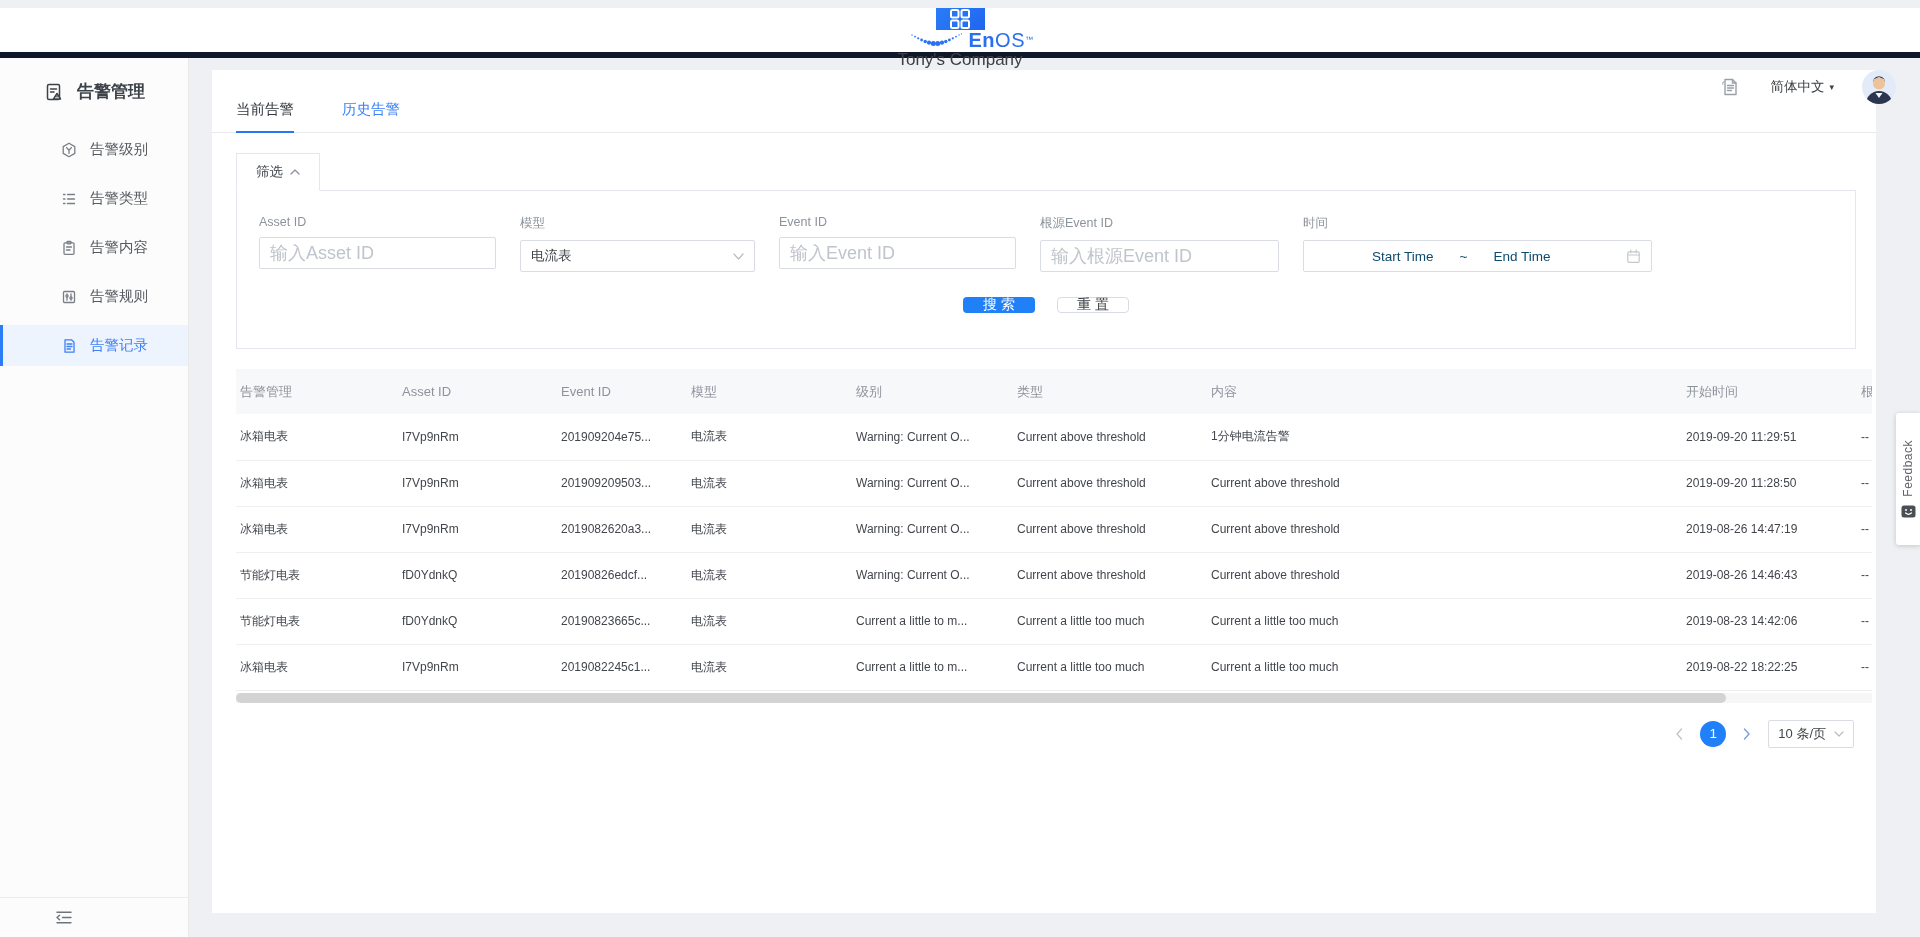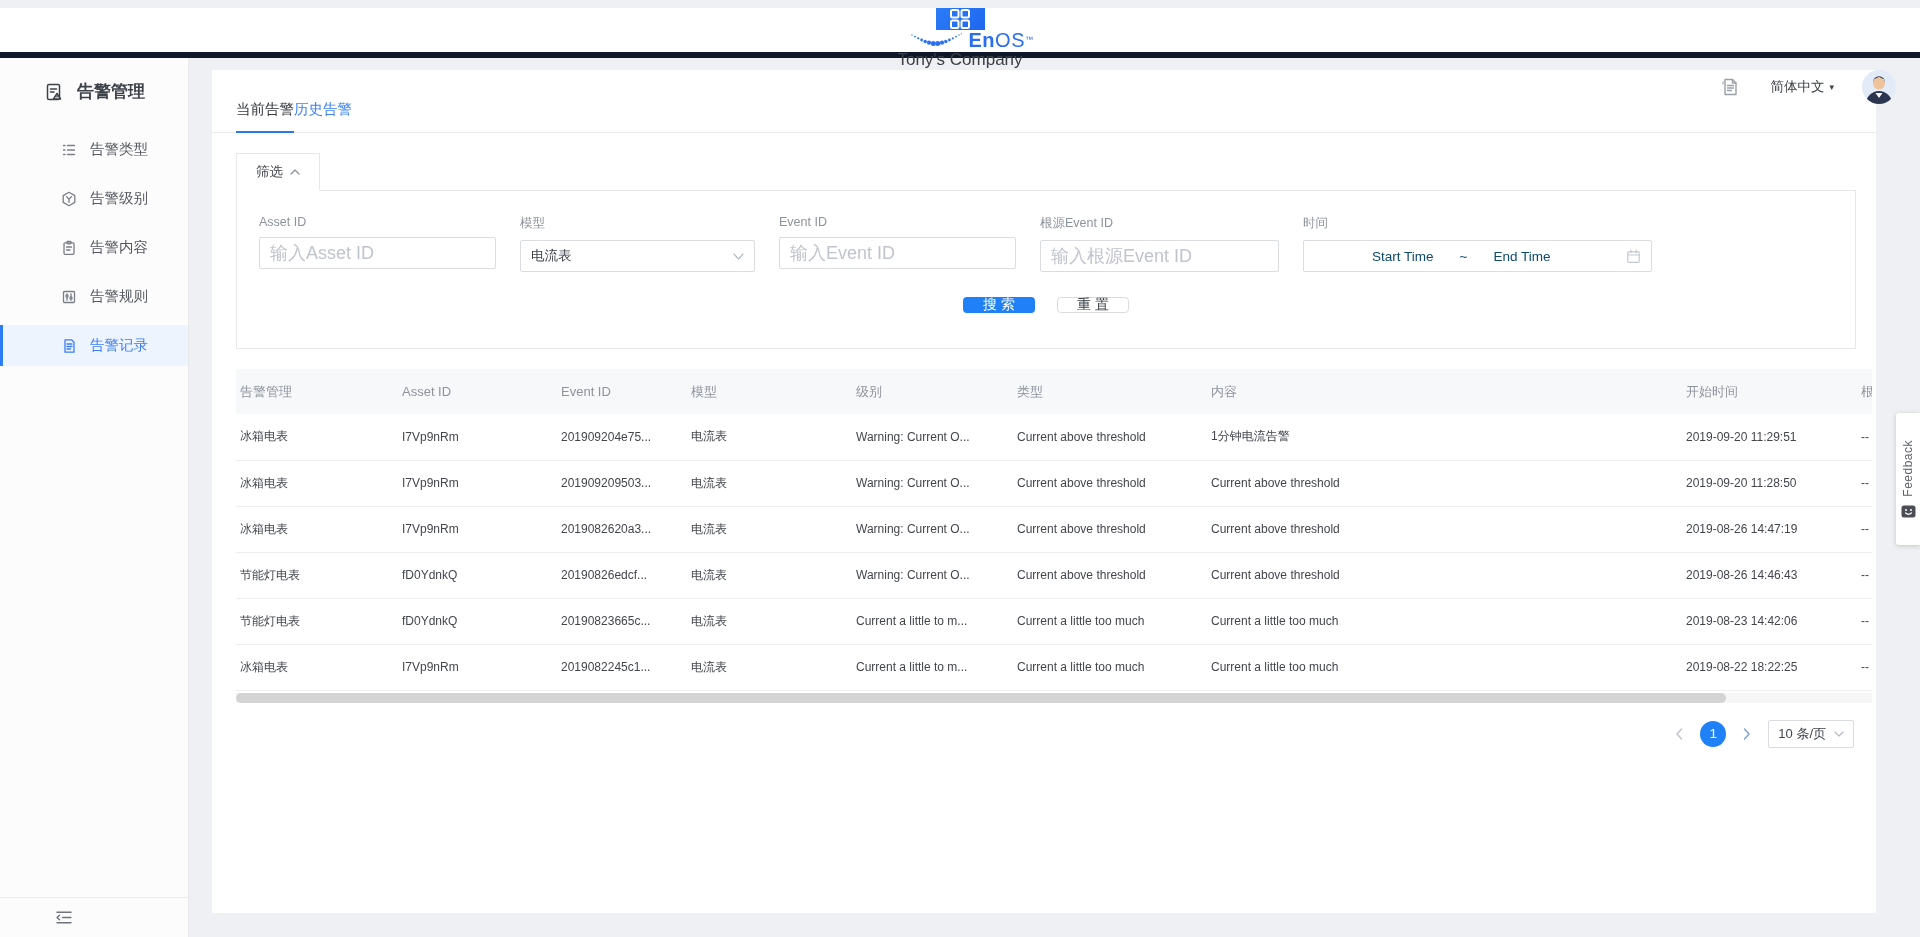--- a/index.html
+++ b/index.html
@@ -37,21 +37,21 @@
   .menu-item .mi-icon { color:#7a7f87; display:flex; }
   .menu-item.active { background:#eef4fe; border-left:3px solid #2b7cf7; color:#3d7ff7; }
   .menu-item.active .mi-icon { color:#3d7ff7; }
   .side-footer { border-top:1px solid #ececec; height:40px; display:flex; align-items:center; padding-left:55px; }
   .fold-btn { cursor:pointer; color:#6f747c; display:flex; }
 
   
   .main { position:absolute; top:50px; left:189px; right:0; bottom:0; }
   .card { position:absolute; top:20px; left:23px; width:1664px; height:843px; background:#fff; overflow:hidden; }
 
-  .tabs { display:flex; padding:30px 20px 0 24px; border-bottom:1px solid #e8eaee; }
+  .tabs { display:flex; gap:48px; padding:30px 20px 0 24px; border-bottom:1px solid #e8eaee; }
   .tab { font-size:14.5px; color:#3b82f6; padding-bottom:13px; cursor:pointer; position:relative; }
   .tab.active { color:#33373d; }
   .tab.active:after { content:""; position:absolute; left:0; right:0; bottom:-1px; height:2.5px; background:#2678f2; }
 
   .filter-wrap { margin:20px 20px 0 24px; }
   .filter-tab { position:relative; z-index:2; width:84px; height:38px; background:#fff;
     border:1px solid #e4e7ed; border-bottom:1px solid #fff; margin-bottom:-1px;
     display:inline-flex; align-items:center; justify-content:center; gap:7px;
     font-size:13.5px; color:#41454b; cursor:pointer; }
   .filter-panel { border:1px solid #e4e7ed; height:159px; }
@@ -179,34 +179,34 @@
         <path d="M6.5 7 H12.5 M6.5 10 H10"></path>
         <path d="M13 11.5 L16.5 17 H9.5 Z" fill="#fcfcfc"></path>
         <path d="M13 14 V15" stroke-width="1.3"></path>
       </svg>
     </span>
     <span>告警管理</span>
   </div>
   <div class="menu">
     <div class="menu-item">
       <span class="mi-icon">
-        <svg width="16" height="16" viewBox="0 0 16 16" fill="none" stroke="currentColor" stroke-width="1.3" stroke-linecap="round">
-          <path d="M2.5 3.5 H4 M6.5 3.5 H13.5 M2.5 8 H4 M6.5 8 H13.5 M2.5 12.5 H4 M6.5 12.5 H13.5"></path>
-        </svg>
-      </span>
-      <span>告警类型</span>
-    </div>
-    <div class="menu-item">
-      <span class="mi-icon">
         <svg width="16" height="16" viewBox="0 0 16 16" fill="none" stroke="currentColor" stroke-width="1.3" stroke-linecap="round" stroke-linejoin="round">
           <path d="M8 1.3 L13.8 4.6 V11.4 L8 14.7 L2.2 11.4 V4.6 Z"></path>
           <path d="M8 8.2 V11.4 M8 8.2 L5.6 5.6 M8 8.2 L10.4 5.6"></path>
         </svg>
       </span>
       <span>告警级别</span>
+    </div>
+    <div class="menu-item">
+      <span class="mi-icon">
+        <svg width="16" height="16" viewBox="0 0 16 16" fill="none" stroke="currentColor" stroke-width="1.3" stroke-linecap="round">
+          <path d="M2.5 3.5 H4 M6.5 3.5 H13.5 M2.5 8 H4 M6.5 8 H13.5 M2.5 12.5 H4 M6.5 12.5 H13.5"></path>
+        </svg>
+      </span>
+      <span>告警类型</span>
     </div>
     <div class="menu-item">
       <span class="mi-icon">
         <svg width="16" height="16" viewBox="0 0 16 16" fill="none" stroke="currentColor" stroke-width="1.3" stroke-linecap="round" stroke-linejoin="round">
           <rect x="3" y="2.8" width="10" height="11.5" rx="1"></rect>
           <rect x="6" y="1.3" width="4" height="2.6" rx="0.8"></rect>
           <path d="M5.5 7 H10.5 M5.5 10 H9"></path>
         </svg>
       </span>
       <span>告警内容</span>

